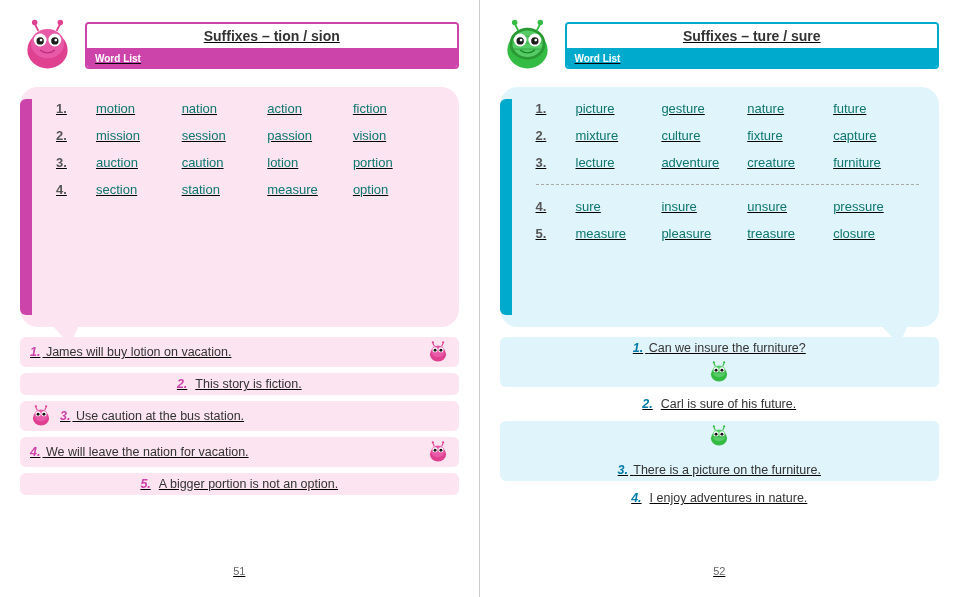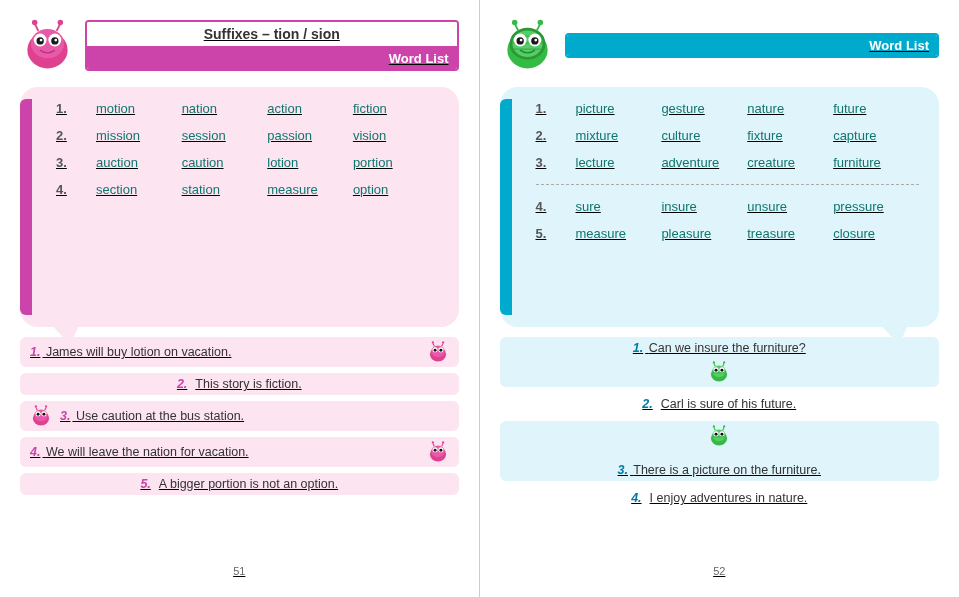--- a/index.html
+++ b/index.html
@@ -46,22 +46,22 @@
       background: white;
       text-align: center;
       font-size: 14px;
       font-weight: bold;
       color: #333;
       padding: 4px 8px;
       border-bottom: 2px solid #cc44aa;
     }
     .title-bottom {
       background: #cc44aa;
-      text-align: right;
-      font-size: 13px;
+      text-align: left;
+      font-size: 10px;
       font-weight: bold;
       color: white;
       padding: 3px 8px;
     }
     .title-box-blue {
       border: 2px solid #00aacc;
     }
     .title-top-blue {
       border-bottom: 2px solid #00aacc;
     }
@@ -321,20 +321,21 @@
       <circle cx="38" cy="25" r="4" fill="#1a1a1a"></circle>
       <circle cx="23" cy="24" r="1.5" fill="white"></circle>
       <circle cx="39" cy="24" r="1.5" fill="white"></circle>
       <line x1="20" y1="14" x2="16" y2="6" stroke="#33bb44" stroke-width="2"></line>
       <circle cx="16" cy="5" r="3" fill="#33bb44"></circle>
       <line x1="40" y1="14" x2="44" y2="6" stroke="#33bb44" stroke-width="2"></line>
       <circle cx="44" cy="5" r="3" fill="#33bb44"></circle>
       <path d="M22 35 Q30 41 38 35" stroke="#1a8a2a" stroke-width="1.5" fill="none"></path>
     </svg>
     <div class="title-box title-box-blue">
+      <div class="title-top title-top-blue">Suffixes – ture / sure</div>
       <div class="title-bottom title-bottom-blue">Word List</div>
     </div>
   </div>
 
   <div class="word-list-box word-list-box-blue" style="position:relative;">
     <div class="left-accent left-accent-blue"></div>
     <div class="word-grid">
 
       <span class="word-cell num">1.</span>
       <span class="word-cell">picture</span>

